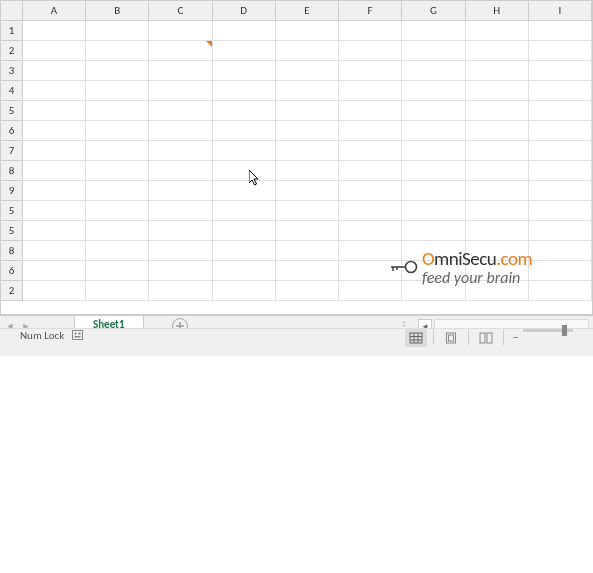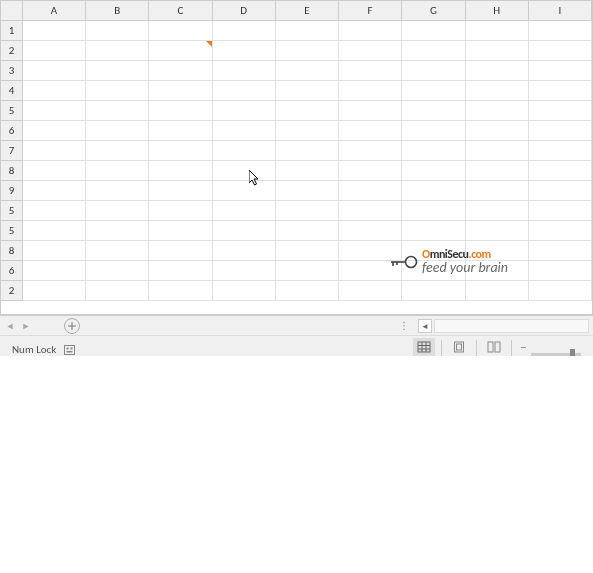--- a/index.html
+++ b/index.html
@@ -16,34 +16,34 @@
 
 .cells { position: absolute; left: 22px; top: 20px; right: 0; bottom: 0; }
 .row { display: flex; height: 20px; }
 .cell { width: 64px; height: 20px; border-right: 1px solid #e0e0e0; border-bottom: 1px solid #e0e0e0; position: relative; }
 .comment-marker { position: absolute; top: 0; right: 0; width: 0; height: 0; border-left: 6px solid transparent; border-top: 6px solid #e67e22; }
 
 .cursor { position: absolute; width: 12px; height: 14px; pointer-events: none; }
 
 .watermark { position: absolute; top: 247px; left: 390px; display: flex; align-items: center; gap: 4px; }
 .wm-key { display: flex; align-items: center; }
-.wm-text { font-size: 12px; color: #333; font-weight: 700; letter-spacing: -0.5px; }
+.wm-text { font-size: 19px; color: #333; font-weight: 400; letter-spacing: -0.5px; }
 .wm-orange { color: #e67e22; }
-.wm-tag { font-size: 14px; color: #666; font-style: italic; text-align: right; margin-top: -2px; }
+.wm-tag { font-size: 16px; color: #666; font-style: italic; margin-top: -2px; }
 
 .tab-bar { position: absolute; bottom: 238px; left: 0; right: 0; height: 20px; background: #f0f0f0; border-top: 1px solid #ccc; display: flex; align-items: center; }
 .tab-nav { display: flex; padding: 0 6px; gap: 8px; }
 .tab-arrow { width: 8px; height: 8px; display: inline-flex; align-items: center; justify-content: center; font-size: 9px; color: #aaa; cursor: default; }
 .tab { height: 20px; padding: 0 18px; background: #fff; border: 1px solid #ccc; border-top: none; border-bottom: 2px solid #217346; display: flex; align-items: center; font-size: 11px; color: #217346; font-weight: 600; margin-left: 38px; }
 .tab-add { width: 16px; height: 16px; border: 1px solid #aaa; border-radius: 50%; display: flex; align-items: center; justify-content: center; font-size: 12px; color: #888; margin-left: 28px; }
 .tab-dots { margin-left: auto; margin-right: 8px; font-size: 10px; color: #888; letter-spacing: 1px; }
 .tab-scroll { width: 14px; height: 14px; background: #fff; border: 1px solid #ccc; display: flex; align-items: center; justify-content: center; font-size: 8px; color: #666; margin-right: 2px; }
 .tab-scroll-track { flex: 1; max-width: 155px; height: 14px; background: #f8f8f8; border: 1px solid #ddd; margin-right: 4px; }
 
-.status { position: absolute; bottom: 217px; left: 0; right: 0; height: 21px; background: #f0f0f0; border-top: 1px solid #ddd; display: flex; align-items: flex-end; font-size: 11px; color: #555; padding: 0 12px; }
+.status { position: absolute; bottom: 217px; left: 0; right: 0; height: 28px; background: #f0f0f0; border-top: 1px solid #ddd; display: flex; align-items: flex-start; font-size: 11px; color: #555; padding: 0 20px; }
 .status-text { margin-right: 8px; }
 .status-icon { width: 14px; height: 12px; display: inline-flex; }
 .status-spacer { flex: 1; }
 .status-view { width: 22px; height: 18px; display: flex; align-items: center; justify-content: center; margin: 0 2px; }
 .status-view.active { background: #ddd; }
 .status-divider { width: 1px; height: 16px; background: #ccc; margin: 0 4px; }
 .zoom-minus { font-size: 14px; color: #888; margin: 0 4px; }
 .zoom-track { width: 50px; height: 3px; background: #ccc; position: relative; }
 .zoom-thumb { position: absolute; right: 6px; top: -4px; width: 5px; height: 11px; background: #888; }
 
@@ -264,20 +264,21 @@
     </div>
     <div class="wm-tag">feed your brain</div>
   </div>
 </div>
 
 <div class="tab-bar">
   <div class="tab-nav">
     <span class="tab-arrow">◄</span>
     <span class="tab-arrow">►</span>
   </div>
+  <div class="tab">Sheet1</div>
   <div class="tab-add">
     <svg width="10" height="10" viewBox="0 0 10 10">
         <line x1="5" y1="1" x2="5" y2="9" stroke="#888" stroke-width="1.2"></line>
         <line x1="1" y1="5" x2="9" y2="5" stroke="#888" stroke-width="1.2"></line>
       </svg>
   </div>
   <span class="tab-dots">⋮</span>
   <div class="tab-scroll">◄</div>
   <div class="tab-scroll-track"></div>
 </div>

